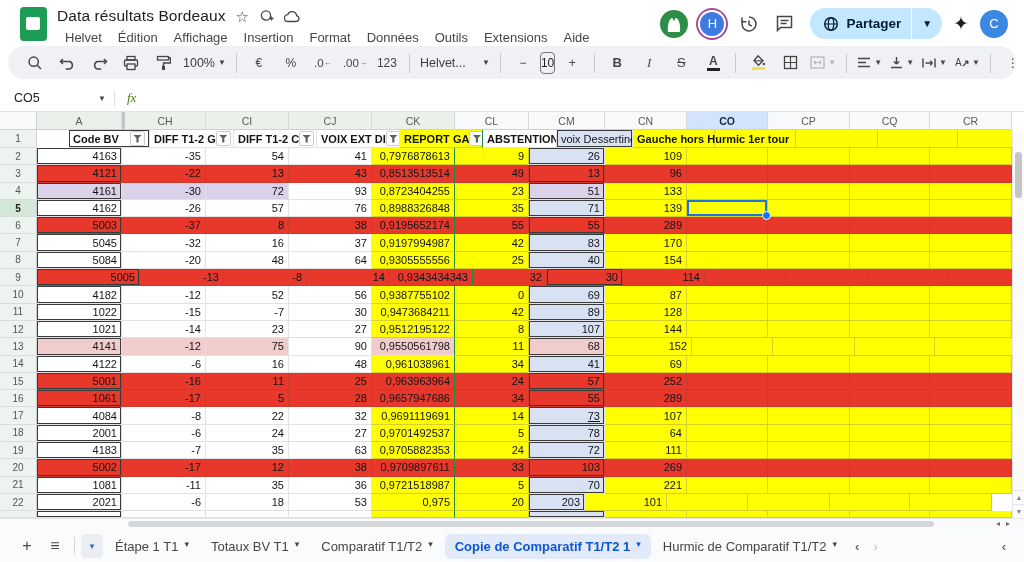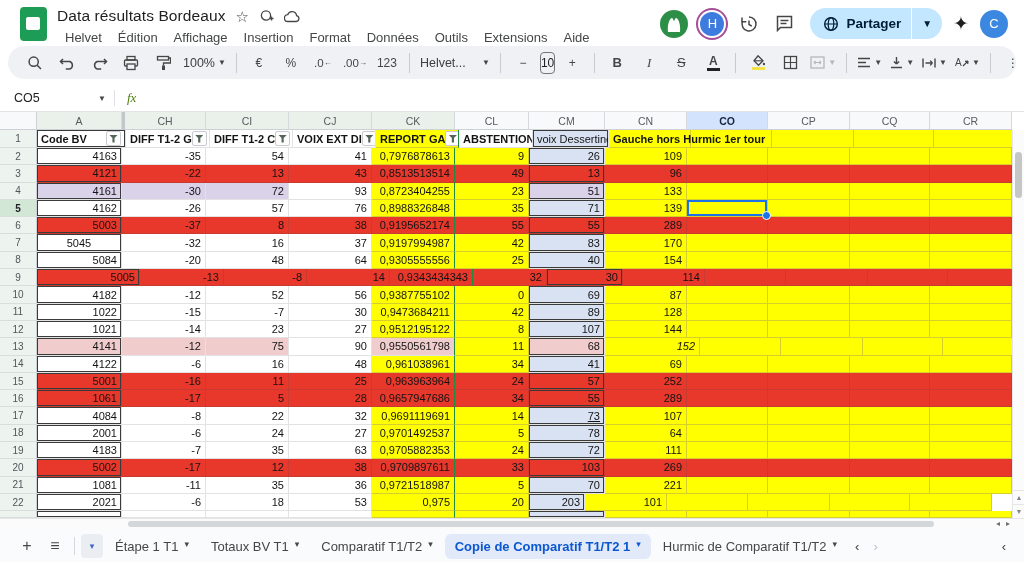--- a/index.html
+++ b/index.html
@@ -347,21 +347,21 @@
         <div class="colh" style="width: 76px;">CM</div>
         <div class="colh" style="width: 82px;">CN</div>
         <div class="colh selc" style="width: 81px;">CO</div>
         <div class="colh" style="width: 82px;">CP</div>
         <div class="colh" style="width: 80px;">CQ</div>
         <div class="colh" style="width: 82px;">CR</div>
       </div>
     <div class="rowswrap" id="rowswrap">
         <div class="row" style="height: 18px;">
           <div class="rownum">1</div>
-          <div class="cell h b box" style="width: 89px;">
+          <div class="cell h b box" style="width: 81px; margin-left: 32px;">
             <span>Code BV</span>
             <span class="filter-icon">
               <i></i>
             </span>
           </div>
           <div class="cell h b" style="width: 84px;">
             <span>DIFF T1-2 G</span>
             <span class="filter-icon">
               <i></i>
             </span>
@@ -558,21 +558,21 @@
           <div class="cell num bg-r" style="width: 82px;">
             <span>289</span>
           </div>
           <div class="cell num bg-r" style="width: 81px;"></div>
           <div class="cell num bg-r" style="width: 82px;"></div>
           <div class="cell num bg-r" style="width: 80px;"></div>
           <div class="cell num bg-r" style="width: 82px;"></div>
         </div>
         <div class="row" style="height: 17.3px;">
           <div class="rownum">7</div>
-          <div class="cell num box" style="width: 85px; justify-content: center;">
+          <div class="cell num box" style="width: 85px;">
             <span>5045</span>
           </div>
           <div class="cell num" style="width: 84px;">
             <span>-32</span>
           </div>
           <div class="cell num" style="width: 83px;">
             <span>16</span>
           </div>
           <div class="cell num" style="width: 83px;">
             <span>37</span>
@@ -765,21 +765,21 @@
           </div>
           <div class="cell num bg-p fedge" style="width: 83px;">
             <span>0,9550561798</span>
           </div>
           <div class="cell num bg-y" style="width: 74px;">
             <span>11</span>
           </div>
           <div class="cell num bg-p box" style="width: 76px;">
             <span>68</span>
           </div>
-          <div class="cell num bg-y" style="width: 95px; font-style: italic;">
+          <div class="cell num bg-y" style="width: 87px;">
             <span>152</span>
           </div>
           <div class="cell num bg-y" style="width: 81px;"></div>
           <div class="cell num bg-y" style="width: 82px;"></div>
           <div class="cell num bg-y" style="width: 80px;"></div>
           <div class="cell num bg-y" style="width: 82px;"></div>
         </div>
         <div class="row" style="height: 17.3px;">
           <div class="rownum">14</div>
           <div class="cell num box" style="width: 85px;">

